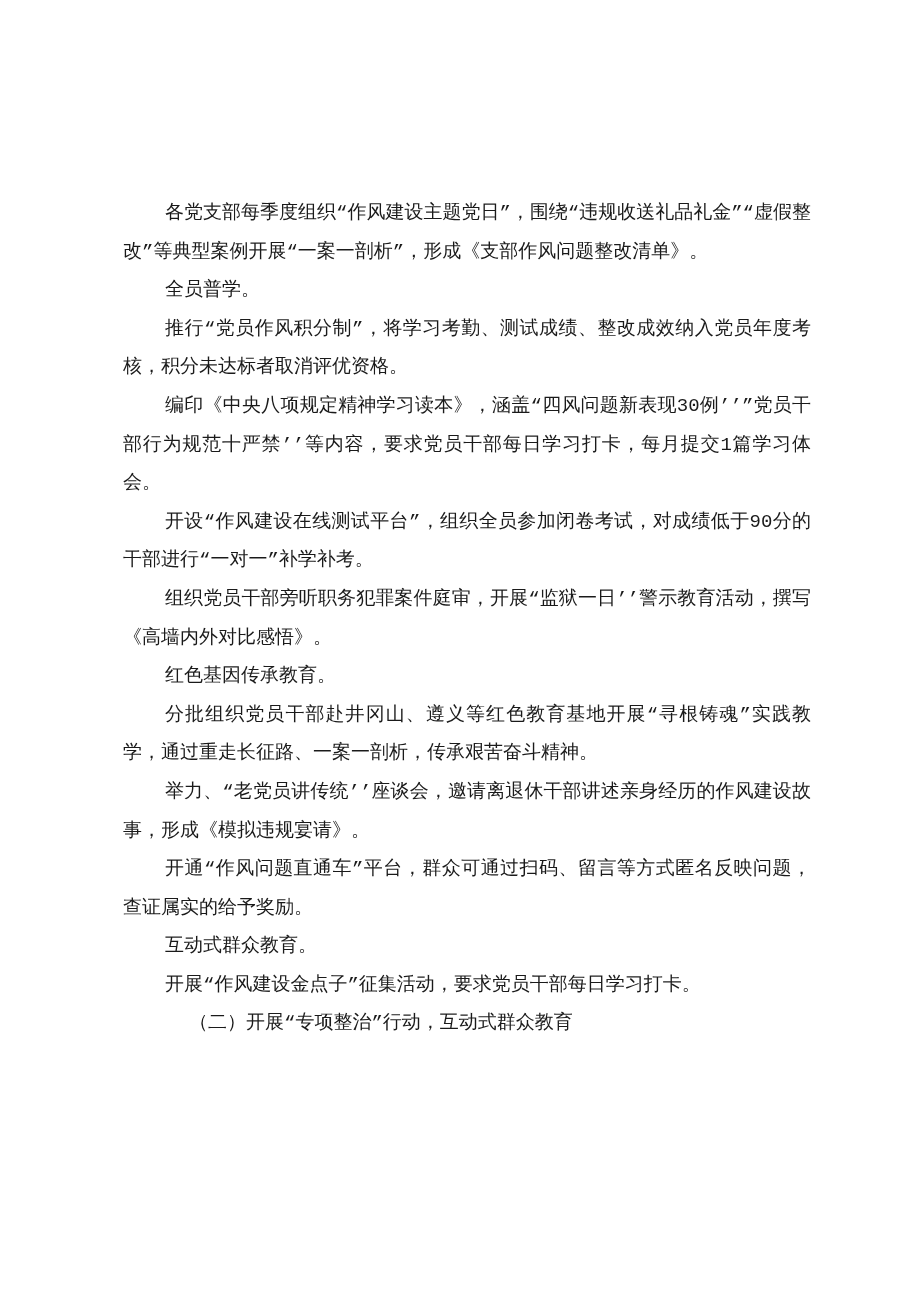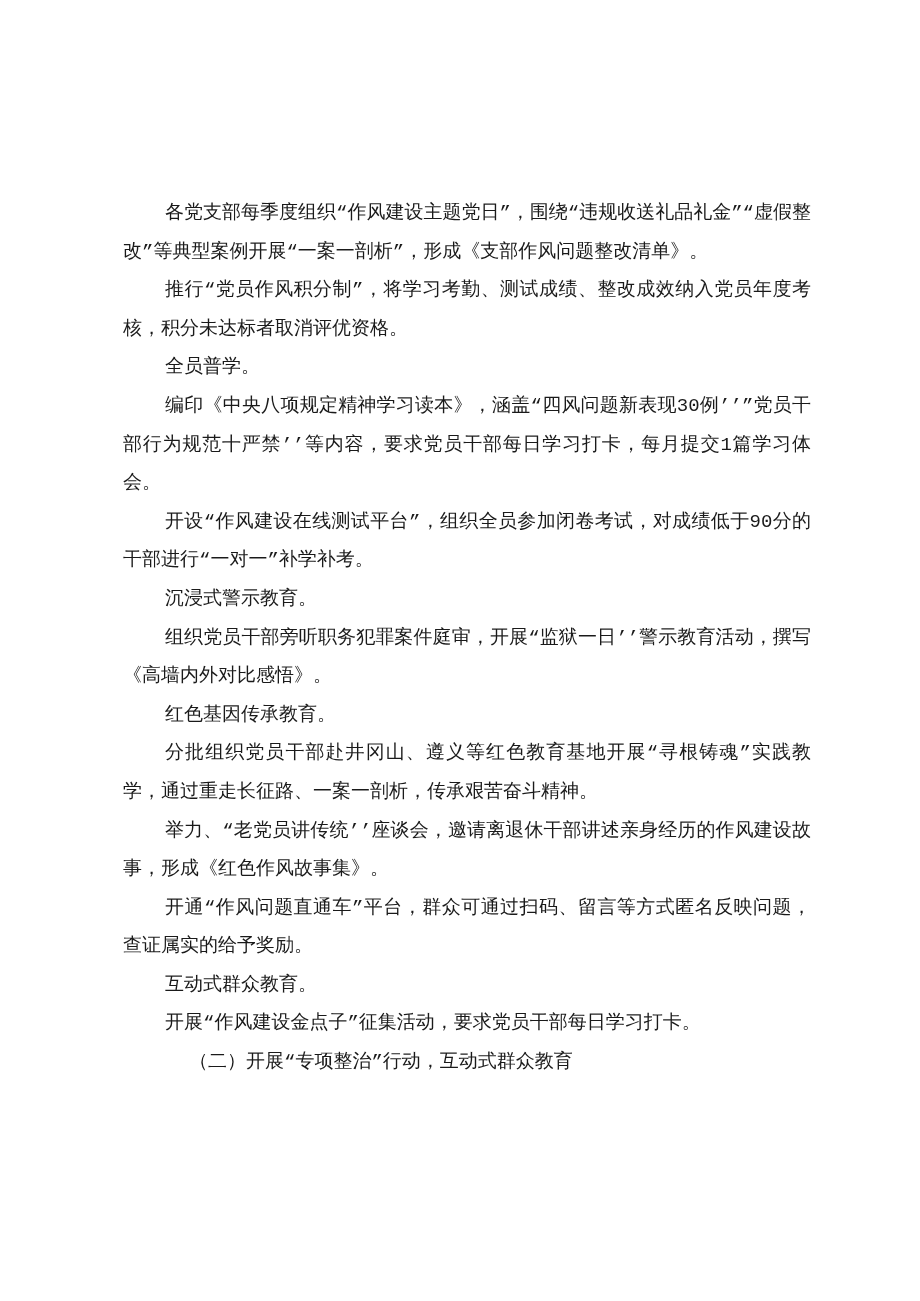--- a/index.html
+++ b/index.html
@@ -16,27 +16,26 @@
     }
     .p { margin: 0; text-indent: 42px; text-align: justify; white-space: normal; word-break: break-all; }
     .p.heading2 { text-indent: 66px; }
   </style>
 </head>
 <body>
 
 <div class="page">
   <div class="content">
     <p class="p">各党支部每季度组织“作风建设主题党日”，围绕“违规收送礼品礼金”“虚假整改”等典型案例开展“一案一剖析”，形成《支部作风问题整改清单》。</p>
+    <p class="p">全员普学。</p>
     <p class="p">推行“党员作风积分制”，将学习考勤、测试成绩、整改成效纳入党员年度考核，积分未达标者取消评优资格。</p>
-    <p class="p">全员普学。</p>
     <p class="p">编印《中央八项规定精神学习读本》，涵盖“四风问题新表现30例’’”党员干部行为规范十严禁’’等内容，要求党员干部每日学习打卡，每月提交1篇学习体会。</p>
     <p class="p">开设“作风建设在线测试平台”，组织全员参加闭卷考试，对成绩低于90分的干部进行“一对一”补学补考。</p>
-    <p class="p">沉浸式警示教育。</p>
     <p class="p">组织党员干部旁听职务犯罪案件庭审，开展“监狱一日’’警示教育活动，撰写《高墙内外对比感悟》。</p>
     <p class="p">红色基因传承教育。</p>
     <p class="p">分批组织党员干部赴井冈山、遵义等红色教育基地开展“寻根铸魂”实践教学，通过重走长征路、一案一剖析，传承艰苦奋斗精神。</p>
-    <p class="p">举力、“老党员讲传统’’座谈会，邀请离退休干部讲述亲身经历的作风建设故事，形成《红色作风故事集》。</p>
+    <p class="p">举力、“老党员讲传统’’座谈会，邀请离退休干部讲述亲身经历的作风建设故事，形成《模拟违规宴请》。</p>
     <p class="p">开通“作风问题直通车”平台，群众可通过扫码、留言等方式匿名反映问题，查证属实的给予奖励。</p>
     <p class="p">互动式群众教育。</p>
     <p class="p">开展“作风建设金点子”征集活动，要求党员干部每日学习打卡。</p>
     <p class="p heading2">（二）开展“专项整治”行动，互动式群众教育</p>
   </div>
 </div>
 
 </body></html>

